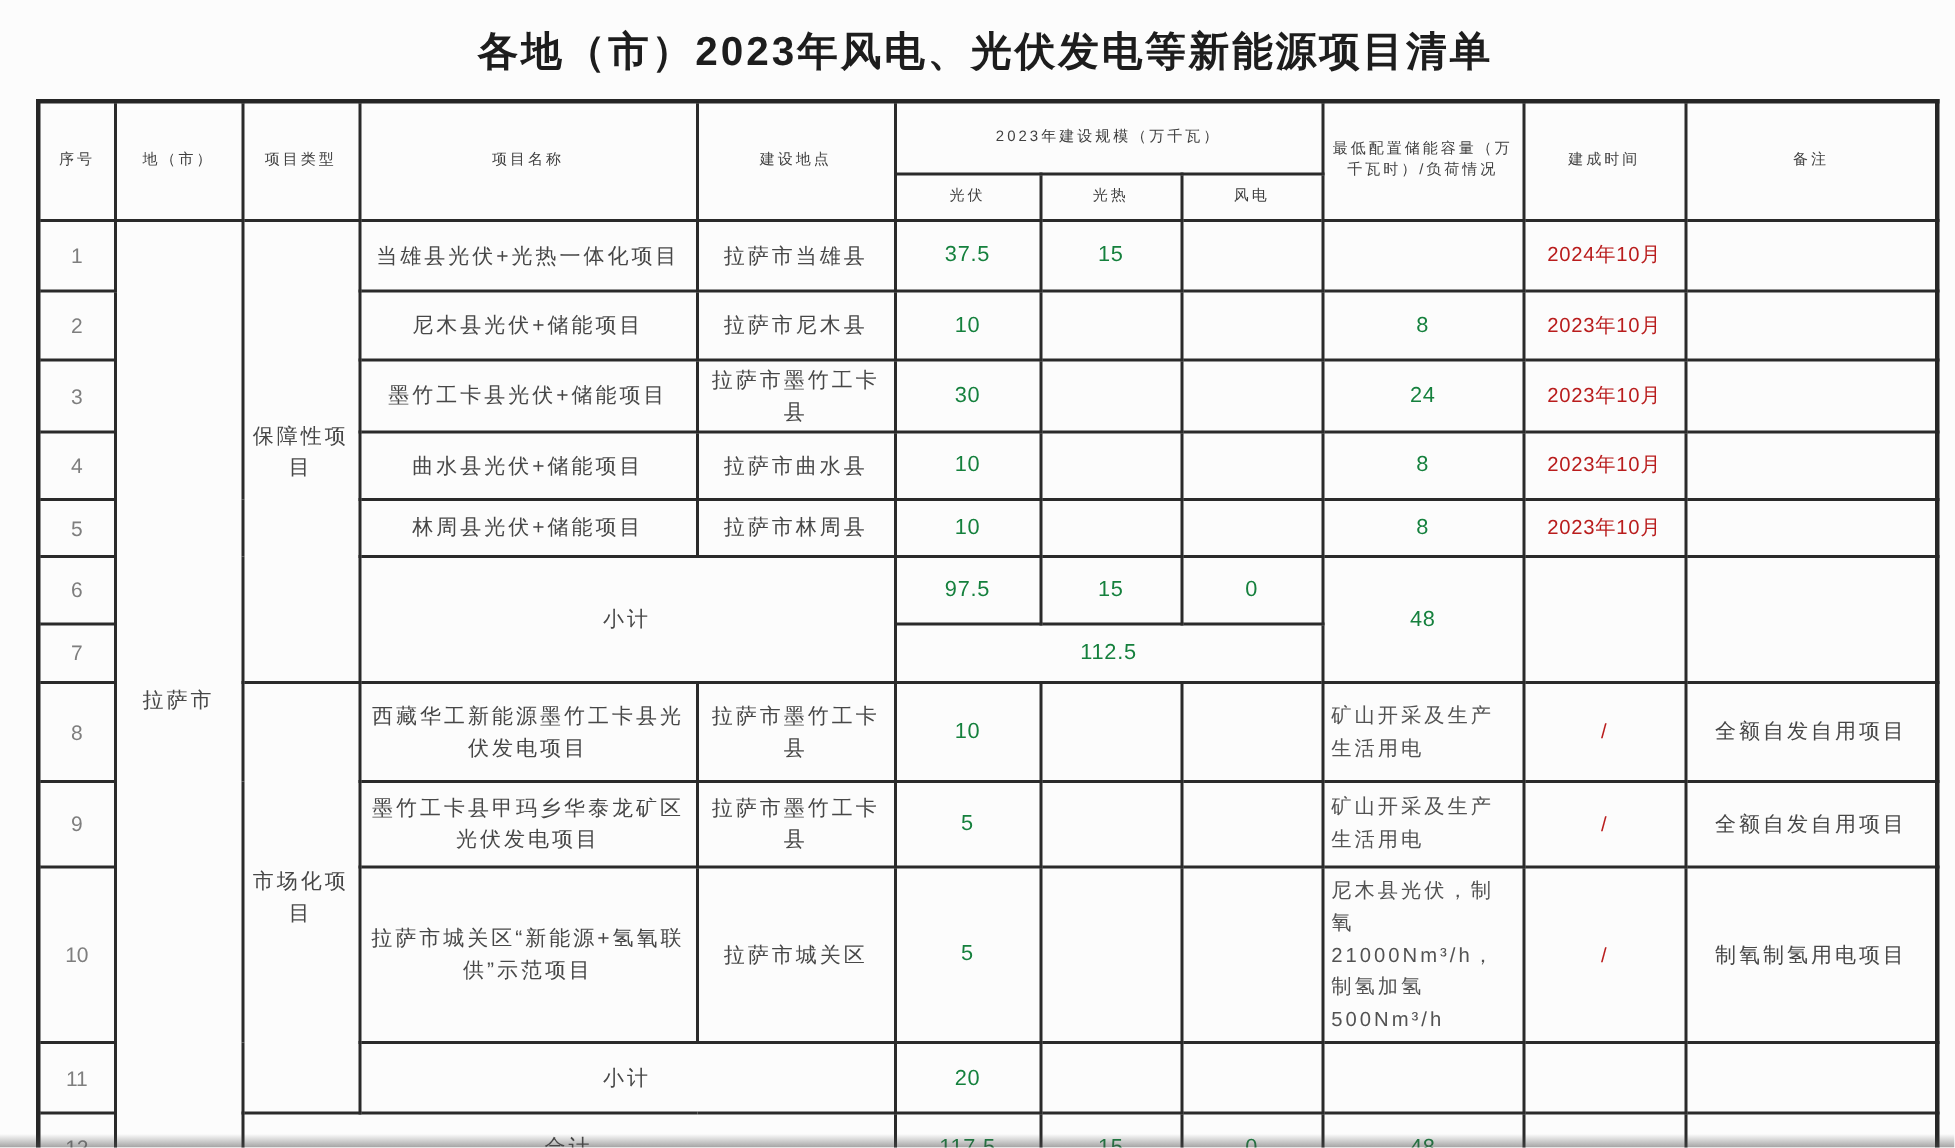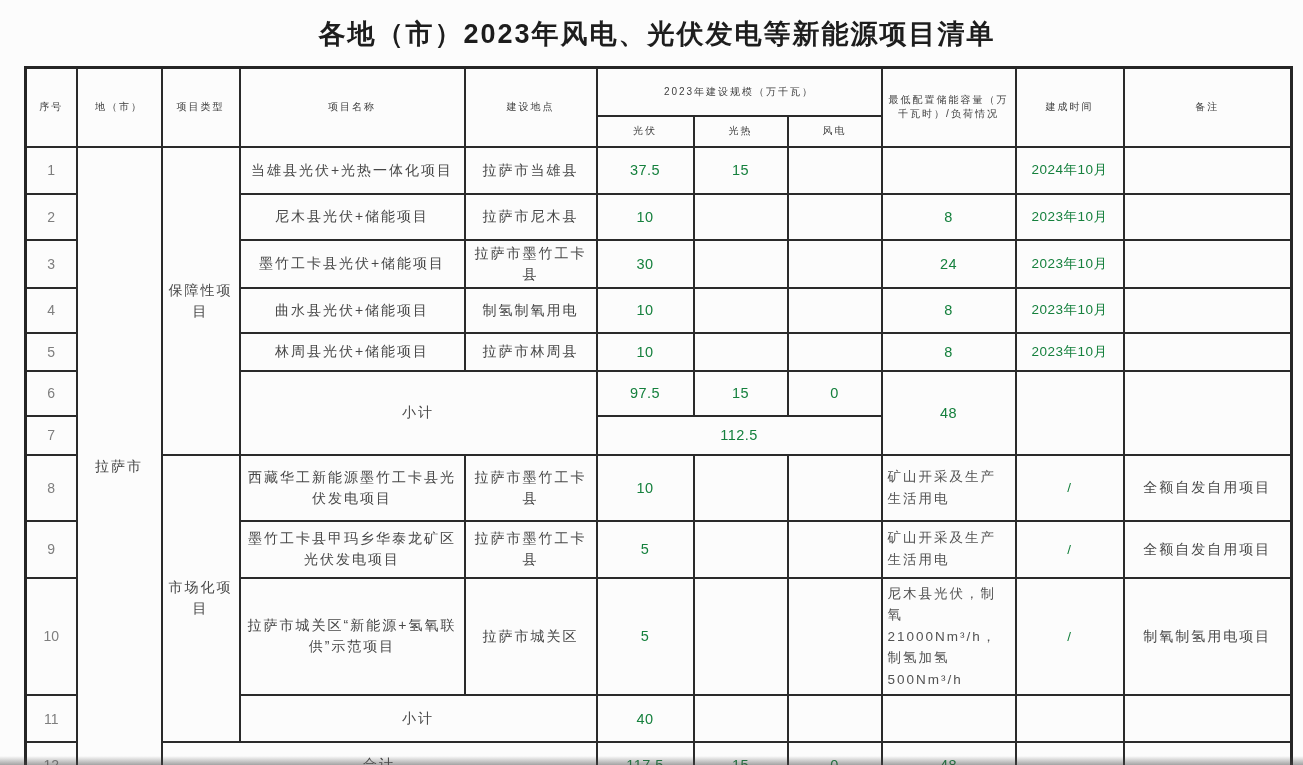--- a/index.html
+++ b/index.html
@@ -34,21 +34,21 @@
     vertical-align: middle;
     font-weight: normal;
     font-size: 14px;
     color: #474747;
     overflow: hidden;
   }
   th { font-size: 10px; letter-spacing: 2px; color: #404040; line-height: 1.45; }
   .cn  { letter-spacing: 2px; line-height: 1.5; margin-top: 16px; }
   .num { color: #15803d; font-size: 14.5px; letter-spacing: 0.5px; }
   .seq { color: #7e7e7e; font-size: 14px; }
-  .date { color: #15803d; font-size: 13.5px; letter-spacing: 0.5px; }
+  .date { color: #b91c1c; font-size: 13.5px; letter-spacing: 0.5px; }
   .left-cell {
     text-align: left;
     padding: 4px 5px;
     letter-spacing: 2px;
     line-height: 1.6;
     font-size: 13.5px;
     color: #525252;
   }
   .scan-shadow {
     position: absolute;
@@ -126,21 +126,21 @@
       <td class="num">30</td>
       <td class="num"></td>
       <td class="num"></td>
       <td class="num">24</td>
       <td class="date">2023年10月</td>
       <td class="cn"></td>
     </tr>
     <tr style="height:45px">
       <td class="seq">4</td>
       <td class="cn">曲水县光伏+储能项目</td>
-      <td class="cn">制氢制氧用电</td>
+      <td class="cn">拉萨市曲水县</td>
       <td class="num">10</td>
       <td class="num"></td>
       <td class="num"></td>
       <td class="num">8</td>
       <td class="date">2023年10月</td>
       <td class="cn"></td>
     </tr>
     <tr style="height:38px">
       <td class="seq">5</td>
       <td class="cn">林周县光伏+储能项目</td>
@@ -196,21 +196,21 @@
       <td class="num">5</td>
       <td class="num"></td>
       <td class="num"></td>
       <td class="left-cell">尼木县光伏，制氧21000Nm³/h，制氢加氢500Nm³/h</td>
       <td class="date">/</td>
       <td class="cn">制氧制氢用电项目</td>
     </tr>
     <tr style="height:47px">
       <td class="seq">11</td>
       <td colspan="2" class="cn">小计</td>
-      <td class="num">40</td>
+      <td class="num">20</td>
       <td></td>
       <td></td>
       <td></td>
       <td></td>
       <td></td>
     </tr>
     <tr style="height:45px">
       <td class="seq">12</td>
       <td colspan="3" class="cn">合计</td>
       <td class="num">117.5</td>

